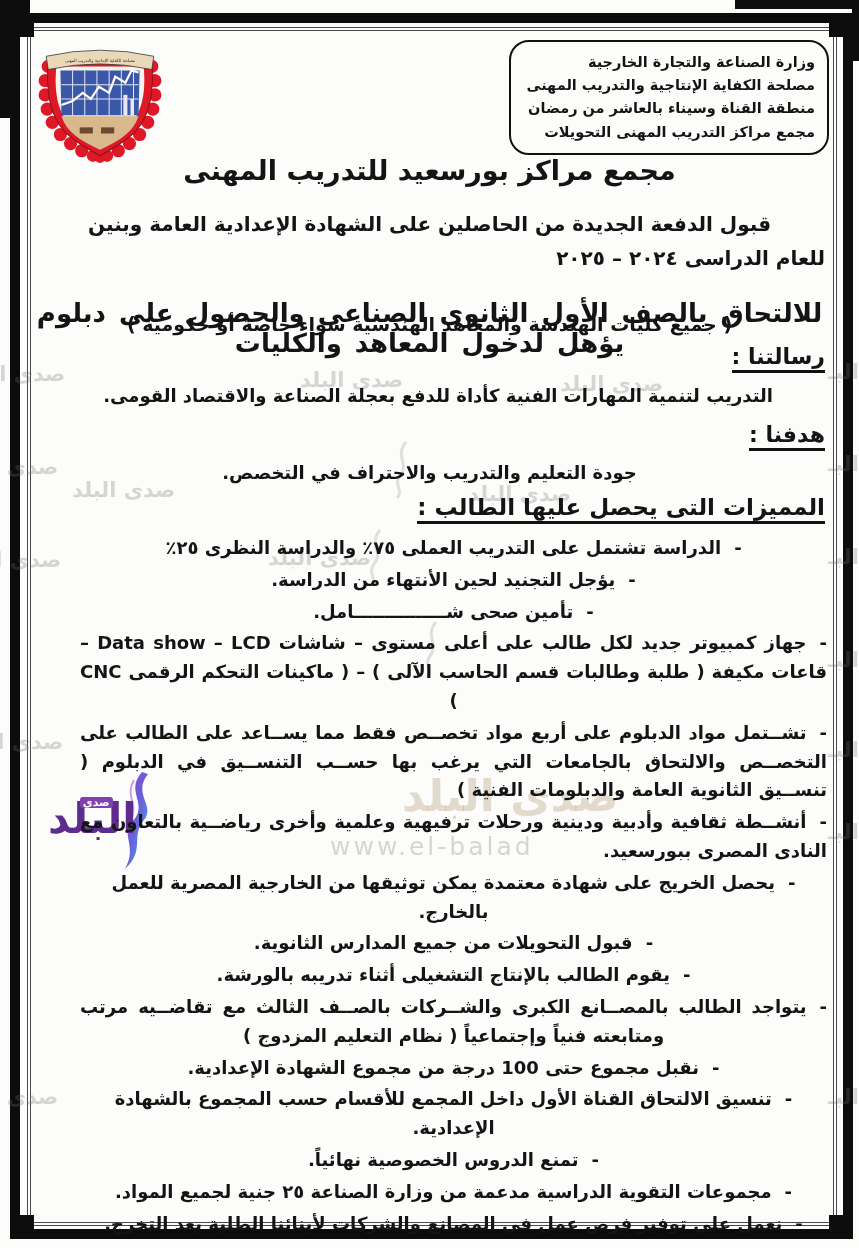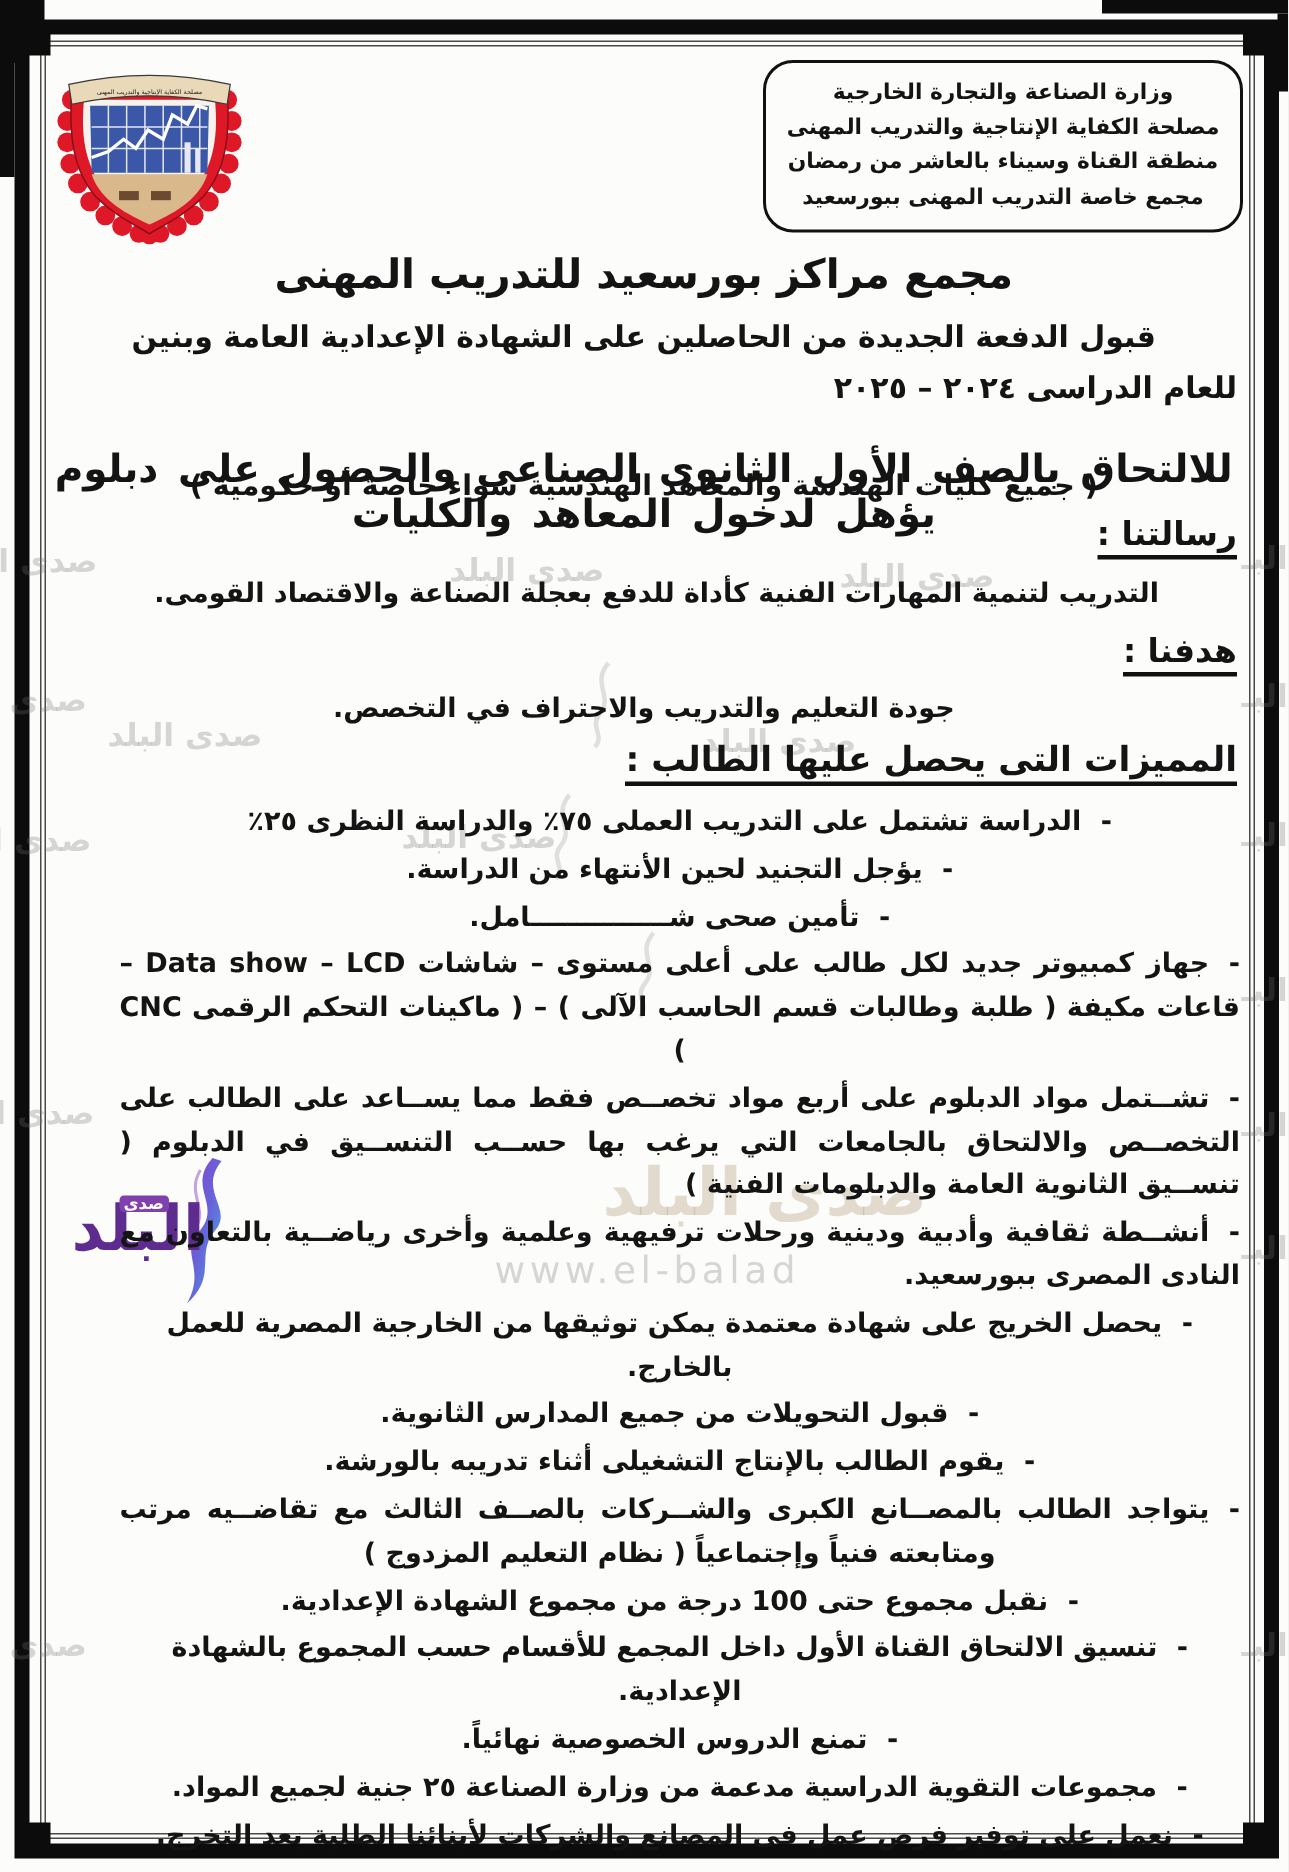--- a/index.html
+++ b/index.html
@@ -27,25 +27,25 @@
   .wm-big{font-size:44px;color:rgba(175,150,115,0.33);letter-spacing:2px;}
   .wm-url{font-size:25px;color:rgba(150,150,150,0.38);letter-spacing:3px;direction:ltr;font-weight:normal;}
   .wm-swoosh{position:absolute;opacity:.45;pointer-events:none;}
   
   .balad-logo{position:absolute;left:48px;top:770px;width:110px;height:104px;pointer-events:none;}
   .balad-swoosh{position:absolute;right:0;top:0;}
   .balad-word{position:absolute;left:0;top:28px;font-size:42px;font-weight:bold;color:#5e2b8f;line-height:1;}
   .balad-sada{position:absolute;top:-1px;right:24px;font-size:11px;color:#ffffff;background:#8040ad;padding:0 3px;border-radius:3px;font-weight:bold;}
   
   .header-row{position:absolute;top:40px;left:34px;right:30px;height:128px;display:flex;justify-content:space-between;align-items:flex-start;}
-  .gov-box{border:2.5px solid #111;border-radius:20px;padding:9px 12px;width:292px;text-align:center;font-weight:bold;font-size:14.5px;line-height:1.6;background:transparent;}
+  .gov-box{border:2.5px solid #111;border-radius:20px;padding:9px 12px;width:292px;text-align:right;font-weight:bold;font-size:14.5px;line-height:1.6;background:transparent;}
   .emblem{width:132px;height:122px;margin-top:2px;}
   
   .abs{position:absolute;left:34px;right:34px;}
-  .t-main{top:168px;text-align:center;font-size:27px;font-weight:bold;}
+  .t-main{top:155px;text-align:center;font-size:27px;font-weight:bold;}
   .t-sub1{top:212px;text-align:center;font-size:20px;font-weight:bold;}
   .t-sub2{top:246px;text-align:right;font-size:20px;font-weight:bold;}
   .p-intro1{top:298px;text-align:center;font-size:26px;font-weight:bold;word-spacing:4px;}
   .p-intro2{top:313px;text-align:center;font-size:19px;font-weight:bold;}
   .sec-h{font-weight:bold;}
   .sec-h span{display:inline-block;border-bottom:3.5px solid #111;padding-bottom:1px;}
   .h-mission{top:344px;font-size:22px;}
   .p-mission{top:385px;text-align:right;padding-right:52px;font-size:18px;font-weight:bold;}
   .h-goal{top:422px;font-size:22px;}
   .p-goal{top:462px;text-align:center;font-size:18px;font-weight:bold;}
@@ -124,21 +124,21 @@
       <span>البلد</span>
       <span class="balad-sada">صدى</span>
     </div>
   </div>
 
   <div class="header-row">
     <div class="gov-box" id="gov-box">
         <div>وزارة الصناعة والتجارة الخارجية</div>
         <div>مصلحة الكفاية الإنتاجية والتدريب المهنى</div>
         <div>منطقة القناة وسيناء بالعاشر من رمضان</div>
-        <div>مجمع خاصة التدريب المهنى ببورسعيد</div>
+        <div>مجمع مراكز التدريب المهنى التحويلات</div>
       </div>
     <svg class="emblem" viewBox="0 0 130 120">
 
       <g fill="#df1827">
         <circle cx="14" cy="24" r="6.5"></circle>
           <circle cx="11" cy="38" r="6.5"></circle>
           <circle cx="11" cy="52" r="6.5"></circle>
         <circle cx="13" cy="66" r="6.5"></circle>
           <circle cx="18" cy="79" r="6.5"></circle>
           <circle cx="26" cy="91" r="6.5"></circle>

